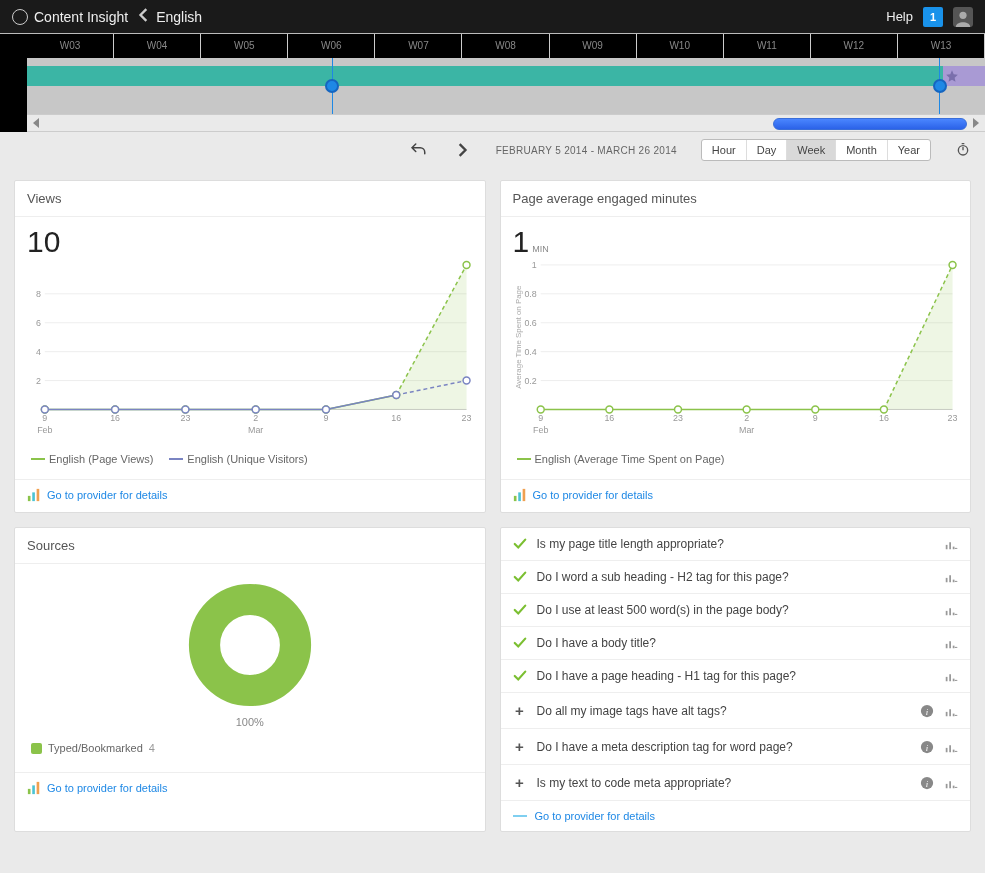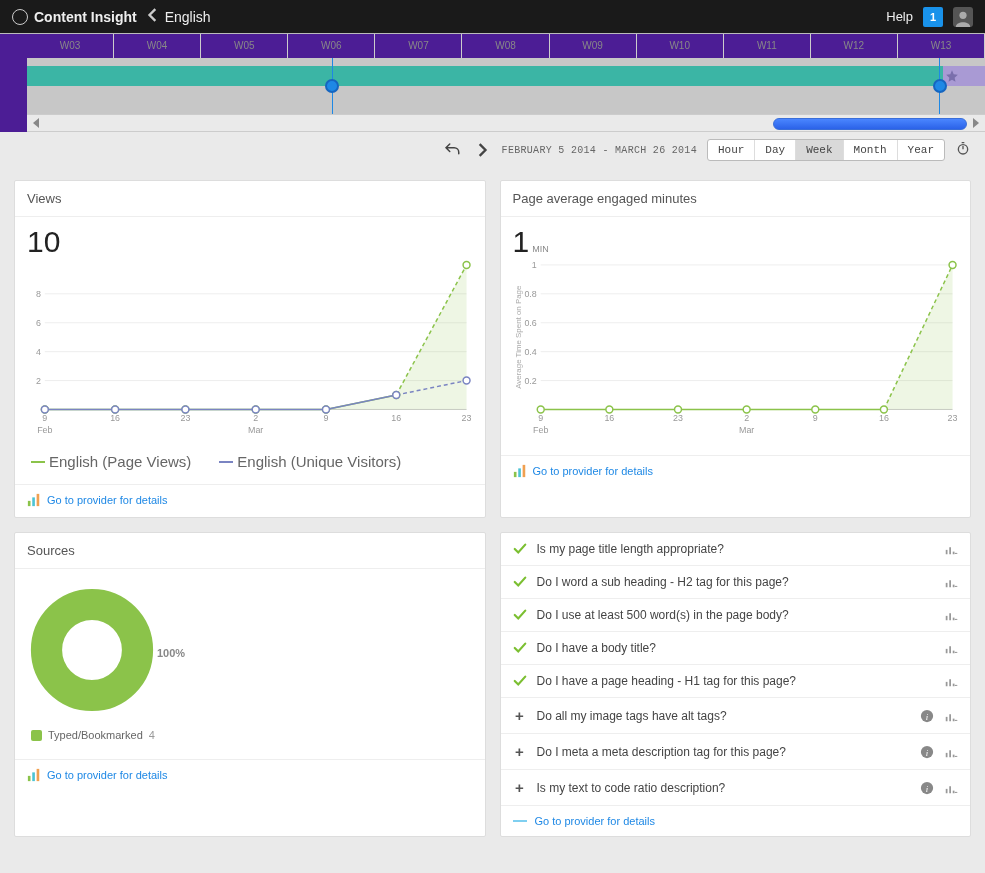--- a/index.html
+++ b/index.html
@@ -1,31 +1,31 @@
 <!DOCTYPE html>
 <html><head>
 <meta charset="utf-8">
 <style>
 * { box-sizing: border-box; margin: 0; padding: 0; }
 body { font-family: -apple-system, BlinkMacSystemFont, "Segoe UI", Arial, sans-serif; background: #eaeaea; width: 985px; height: 873px; overflow: hidden; font-size: 13px; color: #333; }
 
 
 .header { background: #1a1a1a; height: 33px; display: flex; align-items: center; padding: 0 12px; color: #eee; }
 .header .logo-icon { width: 16px; height: 16px; border: 1.5px solid #ccc; border-radius: 50%; margin-right: 6px; }
-.header .brand { font-size: 14px; font-weight: 700; }
+.header .brand { font-size: 14px; font-weight: 400; }
 .header .back-icon { margin: 0 6px 0 10px; }
 .header .title { font-size: 14px; }
 .header .spacer { flex: 1; }
 .header .help { font-size: 13px; margin-right: 10px; cursor: pointer; }
 .header .badge { background: #1992ea; color: #fff; width: 20px; height: 20px; border-radius: 2px; display: flex; align-items: center; justify-content: center; font-size: 11px; font-weight: bold; margin-right: 10px; }
 .header .avatar { width: 20px; height: 20px; background: #555; border-radius: 3px; display:flex; align-items:flex-end; justify-content:center; overflow:hidden;}
 .header .avatar svg { width:18px; height:18px; }
 
 
-.timeline { background: #4c1d95; border-top: 1px solid #bbb; padding-left: 27px; }
+.timeline { background: #000000; border-top: 1px solid #bbb; padding-left: 27px; }
 .weeks { display: flex; height: 24px; }
 .weeks .wk { flex: 1; text-align: center; font-size: 10px; color: #888; border-right: 1px solid #ccc; line-height: 24px; }
 .track-wrap { position: relative; height: 56px; background: #c7c7c7; }
 .track-teal { position: absolute; top: 8px; left: 0; right: 0; height: 20px; background: #3bb5a5; }
 .track-purple { position: absolute; top: 8px; right: 0; width: 42px; height: 20px; background: #a99ad4; display:flex; align-items:center;}
 .star-icon { width:14px; height:14px; margin-left:2px; color:#7a6fac; }
 .handle { position: absolute; width: 14px; height: 14px; background: #1e88e5; border-radius: 50%; top: 21px; border:2px solid #1565c0; }
 .handle.left { left: 298px; }
 .handle.right { right: 38px; }
 .vline { position:absolute; width:1px; background:#1e88e5; top:0; bottom:0; }
@@ -33,46 +33,46 @@
 .vline.right { right:45px; }
 
 
 .scroll-strip { background: #eaeaea; height: 18px; display:flex; align-items:center; padding:0 6px; position:relative; border-top:1px solid #ccc; border-bottom:1px solid #ccc;}
 .scroll-strip .tri { width:0; height:0; border-top:5px solid transparent; border-bottom:5px solid transparent; }
 .scroll-strip .tri.l { border-right:6px solid #888; }
 .scroll-strip .tri.r { border-left:6px solid #888; margin-left:auto;}
 .scroll-thumb { position:absolute; right:18px; top:3px; height:12px; width:194px; background: linear-gradient(#4a86ff, #2b62e8); border-radius:6px; border:1px solid #3a6ed8;}
 
 
-.toolbar { height: 36px; display:flex; align-items:center; justify-content:flex-end; padding: 0 14px; gap:10px;font-family:Liberation Mono, monospace; }
+.toolbar { height: 36px; display:flex; align-items:center; justify-content:flex-end; padding: 0 14px; gap:24px; }
 .toolbar .arrow-btn { width:20px; height:20px; display:flex; align-items:center; justify-content:center; color:#444; cursor:pointer;}
 .toolbar .range { font-size:10px; color:#666; letter-spacing:0.3px;}
 .segmented { display:flex; border:1px solid #bbb; border-radius:3px; overflow:hidden; background:#fff; }
 .segmented .seg { padding: 4px 10px; font-size:11px; color:#444; border-right:1px solid #ddd; cursor:pointer; }
 .segmented .seg:last-child { border-right:none; }
 .segmented .seg.active { background:#d9d9d9; }
 .timer-icon { width:16px; height:16px; color:#555; }
 
 
 .grid { display:grid; grid-template-columns: 1fr 1fr; gap: 14px; padding: 12px 14px; }
 .card { background:#fff; border:1px solid #ddd; border-radius:2px; }
 .card-header { padding: 10px 12px; font-size:13px; color:#555; border-bottom:1px solid #eee; }
 .card-body { padding: 10px 12px; }
 .big-num { font-size: 30px; color:#222; line-height:1; }
 .big-num .sub { font-size:9px; color:#888; margin-left:3px;}
 .chart-svg { width:100%; display:block; }
-.legend { display:flex; gap:28px; font-size:15px; color:#666; padding: 8px 4px 4px;}
+.legend { display:flex; gap:16px; font-size:11px; color:#666; padding: 8px 4px 4px;}
 .legend .item { display:flex; align-items:center; gap:4px;}
 .legend .line { width:14px; height:2px; display:inline-block;}
 .card-footer { padding: 8px 12px 10px; border-top:1px solid #eee; display:flex; align-items:center; gap:6px;}
 .card-footer a { font-size:11px; color:#1e88e5; text-decoration:none; cursor:pointer;}
 .bars-icon { width:14px; height:14px;}
 
 
-.donut-wrap { display:flex; flex-direction:row; align-items:center; padding:6px 0;font-weight:bold;}
+.donut-wrap { display:flex; flex-direction:column; align-items:center; padding:6px 0;}
 .donut { width:130px; height:130px; }
 .donut-label { font-size:11px; color:#888; margin-top:6px;}
 .src-legend { display:flex; align-items:center; gap:6px; font-size:11px; color:#666; padding:8px 4px;}
 .sq { width:11px; height:11px; background:#8bc34a; border-radius:2px;}
 
 
 .seo-list .row { display:flex; align-items:center; padding: 9px 12px; border-top:1px solid #eee; font-size:12px; color:#444; gap:10px;justify-content:space-between;}
 .seo-list .row:first-child { border-top:none;}
 .seo-list .ic { width:14px; height:14px; flex-shrink:0; }
 .check { color:#7bbf31; }
@@ -269,20 +269,26 @@
           <polyline points="28,154 97.33333333333333,154 166.66666666666666,154 236,154 305.3333333333333,154 374.6666666666667,154" fill="none" stroke="#8bc34a" stroke-width="1.5"></polyline>
           <line x1="374.6666666666667" y1="154" x2="444" y2="8" stroke="#8bc34a" stroke-width="1.5" stroke-dasharray="4,3"></line>
           <circle cx="28" cy="154" r="3.5" fill="#fff" stroke="#8bc34a" stroke-width="1.5"></circle>
           <circle cx="97.33333333333333" cy="154" r="3.5" fill="#fff" stroke="#8bc34a" stroke-width="1.5"></circle>
           <circle cx="166.66666666666666" cy="154" r="3.5" fill="#fff" stroke="#8bc34a" stroke-width="1.5"></circle>
           <circle cx="236" cy="154" r="3.5" fill="#fff" stroke="#8bc34a" stroke-width="1.5"></circle>
           <circle cx="305.3333333333333" cy="154" r="3.5" fill="#fff" stroke="#8bc34a" stroke-width="1.5"></circle>
           <circle cx="374.6666666666667" cy="154" r="3.5" fill="#fff" stroke="#8bc34a" stroke-width="1.5"></circle>
           <circle cx="444" cy="8" r="3.5" fill="#fff" stroke="#8bc34a" stroke-width="1.5"></circle>
         </svg>
+      <div class="legend" id="legend-engaged">
+          <div class="item">
+            <span class="line" style="background:#8bc34a"></span>
+            <span>English (Average Time Spent on Page)</span>
+          </div>
+        </div>
     </div>
     <div class="card-footer">
       <svg class="bars-icon" viewBox="0 0 16 16">
           <rect x="1" y="9" width="3" height="6" fill="#8bc34a"></rect>
           <rect x="6" y="5" width="3" height="10" fill="#4cc3d4"></rect>
           <rect x="11" y="1" width="3" height="14" fill="#f0a050"></rect>
         </svg>
       <a>Go to provider for details</a>
     </div>
   </div>
@@ -395,37 +401,37 @@
           <svg class="mini-bars" viewBox="0 0 16 16">
             <rect x="2" y="9" width="2" height="5" fill="#999"></rect>
             <rect x="6" y="6" width="2" height="8" fill="#999"></rect>
             <rect x="10" y="11" width="2" height="3" fill="#999"></rect>
             <circle cx="13" cy="13" r="0.8" fill="#999"></circle>
             <circle cx="14.5" cy="13" r="0.8" fill="#999"></circle>
           </svg>
         </div>
         <div class="row">
           <span class="plus">+</span>
-          <span>Do I meta a meta description tag for this page?</span>
+          <span>Do I have a meta description tag for word page?</span>
           <span class="sp"></span>
           <svg class="info" viewBox="0 0 16 16">
             <circle cx="8" cy="8" r="7" fill="#888"></circle>
             <text x="8" y="12" text-anchor="middle" font-size="10" fill="#fff" font-family="serif" font-style="italic">i</text>
           </svg>
           <svg class="mini-bars" viewBox="0 0 16 16">
             <rect x="2" y="9" width="2" height="5" fill="#999"></rect>
             <rect x="6" y="6" width="2" height="8" fill="#999"></rect>
             <rect x="10" y="11" width="2" height="3" fill="#999"></rect>
             <circle cx="13" cy="13" r="0.8" fill="#999"></circle>
             <circle cx="14.5" cy="13" r="0.8" fill="#999"></circle>
           </svg>
         </div>
         <div class="row">
           <span class="plus">+</span>
-          <span>Is my text to code ratio description?</span>
+          <span>Is my text to code meta appropriate?</span>
           <span class="sp"></span>
           <svg class="info" viewBox="0 0 16 16">
             <circle cx="8" cy="8" r="7" fill="#888"></circle>
             <text x="8" y="12" text-anchor="middle" font-size="10" fill="#fff" font-family="serif" font-style="italic">i</text>
           </svg>
           <svg class="mini-bars" viewBox="0 0 16 16">
             <rect x="2" y="9" width="2" height="5" fill="#999"></rect>
             <rect x="6" y="6" width="2" height="8" fill="#999"></rect>
             <rect x="10" y="11" width="2" height="3" fill="#999"></rect>
             <circle cx="13" cy="13" r="0.8" fill="#999"></circle>

